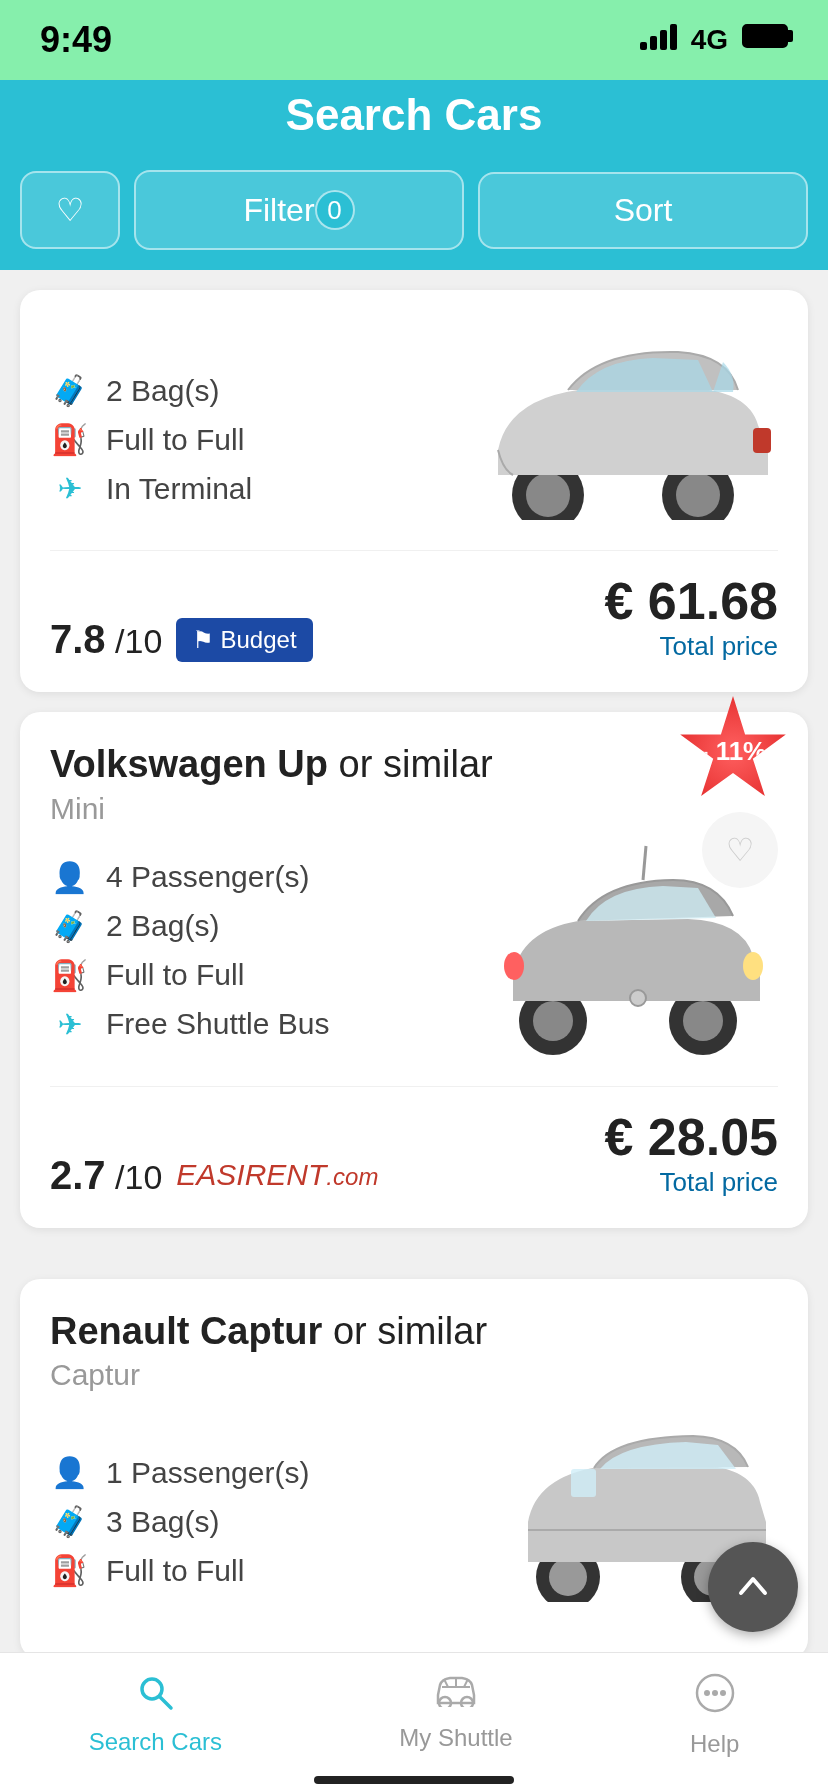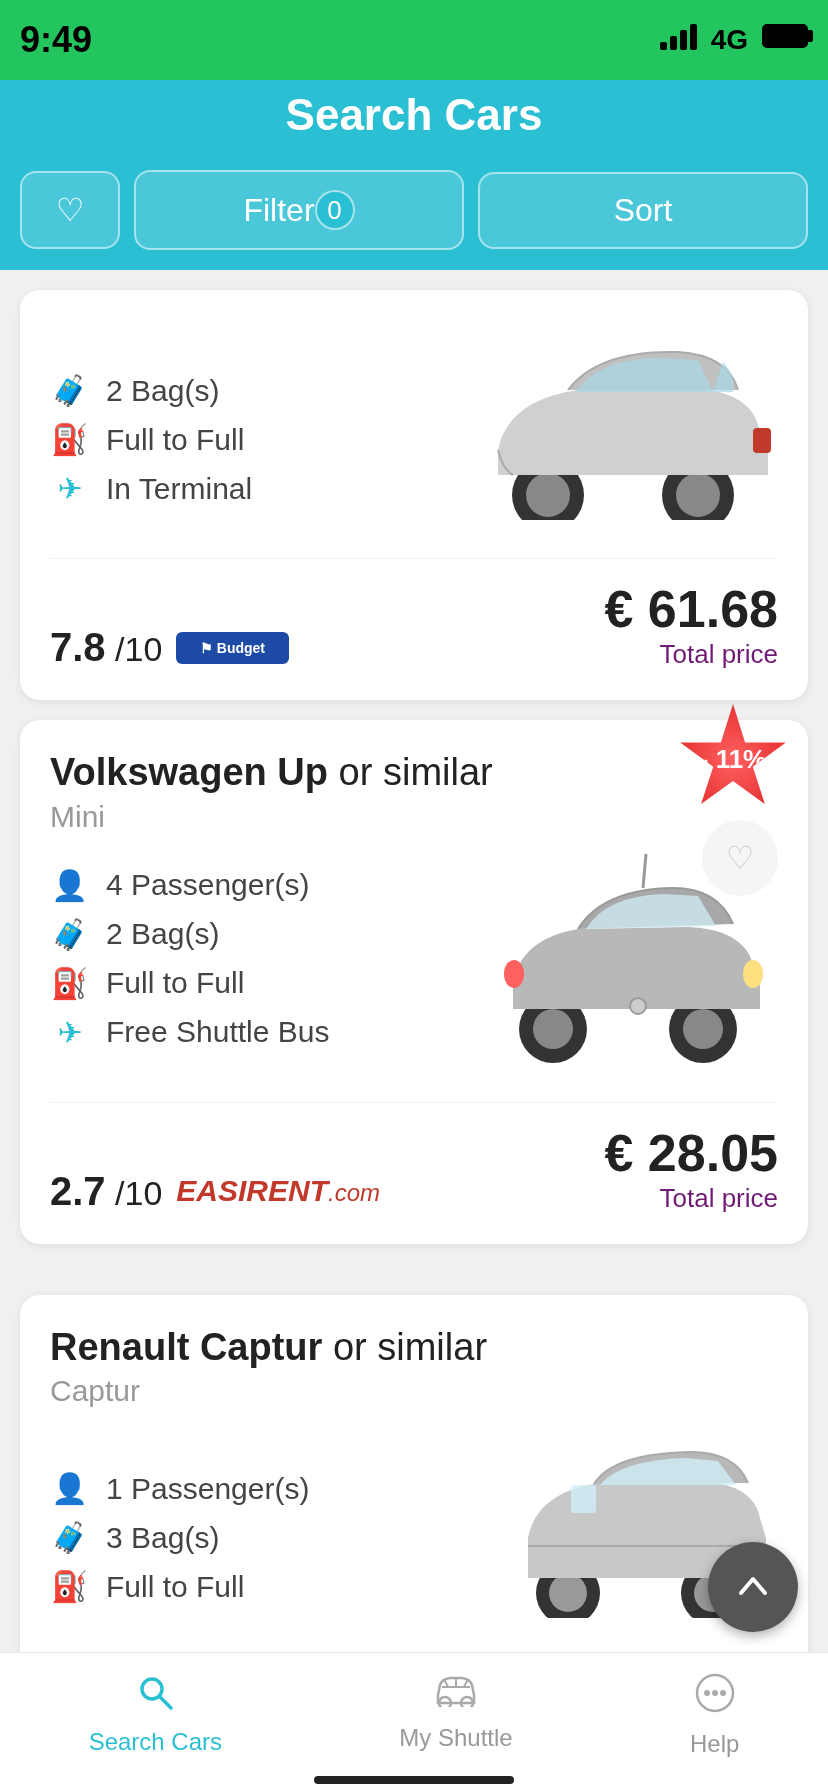--- a/index.html
+++ b/index.html
@@ -8,26 +8,26 @@
       font-family: -apple-system, BlinkMacSystemFont, 'Helvetica Neue', Arial, sans-serif;
       background: #f0f0f0;
       width: 828px;
       min-height: 1792px;
       position: relative;
       overflow-x: hidden;
     }
 
     
     .status-bar {
-      background: #22c55e;
+      background: #86efac;
       height: 80px;
       display: flex;
       align-items: center;
       justify-content: space-between;
-      padding: 0 20px;
+      padding: 0 40px;
     }
     .status-time {
       font-size: 36px;
       font-weight: 700;
       color: #000;
     }
     .status-icons {
       display: flex;
       align-items: flex-start;
       gap: 14px;
@@ -200,41 +200,41 @@
     .feature-icon.terminal { color: #2bbfd4; }
     .feature-text {
       font-size: 30px;
       color: #444;
     }
 
     .card-bottom {
       display: flex;
       align-items: flex-end;
       justify-content: space-between;
-      margin-top: 38px;
+      margin-top: 30px;
       padding-top: 20px;
       border-top: 1px solid #f0f0f0;
     }
     .rating-area {
       display: flex;
       align-items: center;
       gap: 14px;
     }
     .rating-score {
       font-size: 34px;
       color: #222;
     }
     .rating-score strong {
       font-size: 40px;
       font-weight: 800;
     }
     .provider-logo {
-      font-size: 14px;
-      font-weight: 700;
-      padding: 8px 24px;
+      font-size: 24px;
+      font-weight: 400;
+      padding: 8px 16px;
       border-radius: 6px;
     }
     .budget-logo {
       background: #1c4aa5;
       color: white;
     }
     .easirent-logo {
       color: #e04040;
       font-size: 26px;
       font-style: italic;
@@ -242,21 +242,21 @@
     .price-area {
       text-align: right;
     }
     .price {
       font-size: 52px;
       font-weight: 700;
       color: #222;
     }
     .price-label {
       font-size: 26px;
-      color: #701a75;
+      color: #0369a1;
     }
 
     
     .bottom-nav {
       background: white;
       position: fixed;
       bottom: 0;
       left: 0;
       width: 828px;
       height: 140px;
@@ -485,21 +485,21 @@
       </div>
     </div>
 
     <div class="card-bottom">
       <div class="rating-area">
         <div class="rating-score">
           <strong>2.7</strong>
           <span>/10</span>
         </div>
         <div class="easirent-logo">
-          <em style="color:#c0392b; font-size:30px; font-style:italic; font-weight:700;">EASIRENT</em><span style="color:#c0392b; font-size:24px;">.com</span>
+          <em style="color:#c0392b; font-size:30px; font-style:italic; font-weight:400;">EASIRENT</em><span style="color:#c0392b; font-size:24px;">.com</span>
         </div>
       </div>
       <div class="price-area">
         <div class="price">€ 28.05</div>
         <div class="price-label">Total price</div>
       </div>
     </div>
   </div>
 
   <div class="car-card" style="min-height:380px; overflow:hidden;margin-top:31px;">

